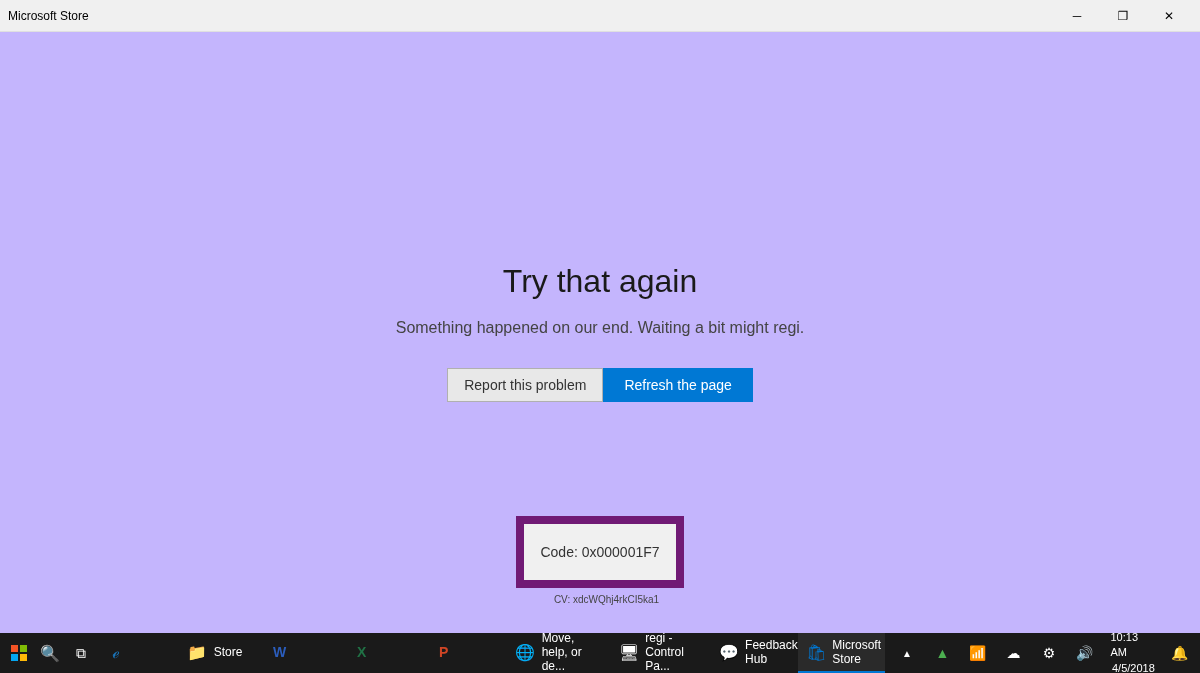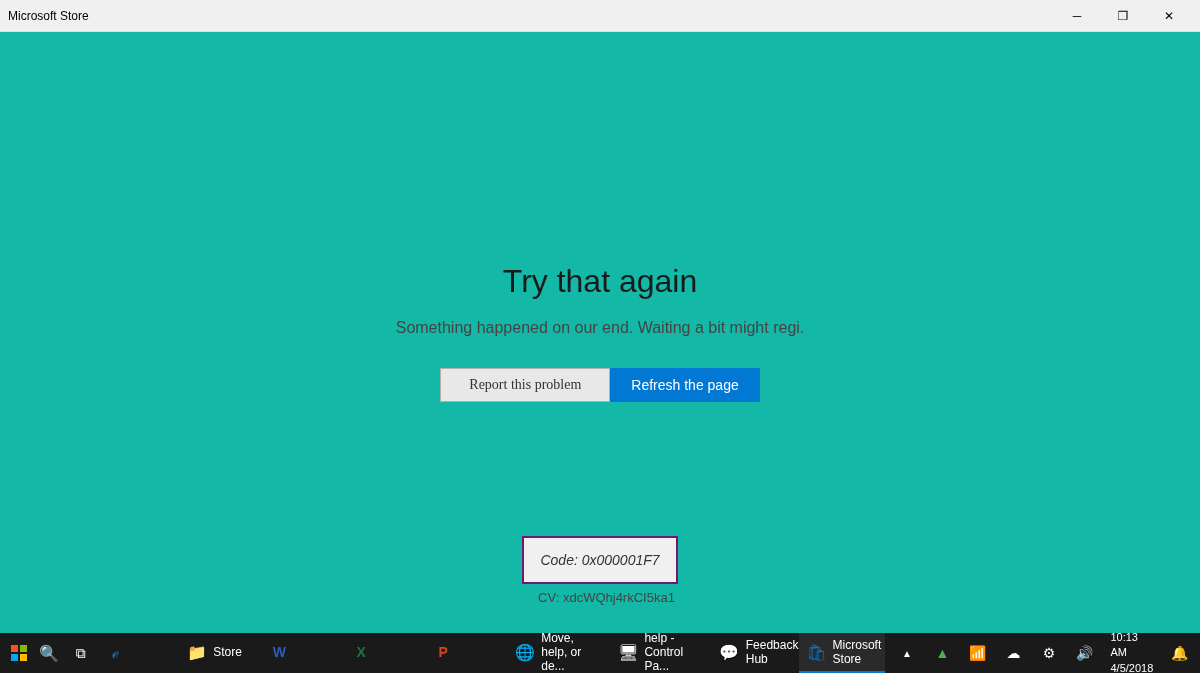--- a/index.html
+++ b/index.html
@@ -45,21 +45,21 @@
       display: flex;
       align-items: center;
       justify-content: center;
       font-size: 12px;
       color: #000;
     }
 
     
     .main-content {
       flex: 1;
-      background: #14b8a6;
+      background: #c4b5fd;
       display: flex;
       flex-direction: column;
       align-items: center;
       justify-content: center;
       position: relative;
     }
 
     .error-container {
       display: flex;
       flex-direction: column;
@@ -85,24 +85,24 @@
     .button-group {
       display: flex;
       gap: 0;
       margin-bottom: 0;
     }
 
     .btn-report {
       background: #e8e8e8;
       border: 1px solid #b0b0b0;
       color: #333;
-      padding: 8px 28px;
-      font-size: 14px;
-      cursor: pointer;
-      font-family: Liberation Serif, serif;
+      padding: 8px 16px;
+      font-size: 14px;
+      cursor: pointer;
+      font-family: Liberation Sans, sans-serif;
     }
 
     .btn-refresh {
       background: #0078d4;
       border: 1px solid #0078d4;
       color: white;
       padding: 4px 20px;
       font-size: 14px;
       cursor: pointer;
       font-family: 'Segoe UI', Arial, sans-serif;
@@ -111,30 +111,29 @@
     .error-code-section {
       position: absolute;
       bottom: 28px;
       display: flex;
       flex-direction: column;
       align-items: center;
       gap: 6px;
     }
 
     .error-code-box {
-      border: 2px solid #701a75;
-      padding: 14px 16px;
+      border: 8px solid #701a75;
+      padding: 20px 16px;
       font-size: 14px;
       color: #333;
       background: #f0f0f0;
-      font-style: italic;
     }
 
     .error-cv {
-      font-size: 13px;
+      font-size: 10px;
       color: #444;
       margin-left: 13px;
     }
 
     
     .taskbar {
       height: 40px;
       background: #1a1a1a;
       display: flex;
       align-items: center;
@@ -221,21 +220,21 @@
       align-items: center;
       justify-content: center;
       cursor: pointer;
       color: white;
       font-size: 14px;
     }
 
     .taskbar-clock {
       display: flex;
       flex-direction: column;
-      align-items: flex-start;
+      align-items: center;
       justify-content: center;
       padding: 0 8px;
       height: 40px;
       cursor: pointer;
       color: white;
       font-size: 11px;
       line-height: 1.4;
     }
 
     .taskbar-notification {
@@ -328,21 +327,21 @@
     <span class="taskbar-app-icon" style="color:#d04525;font-weight:bold;font-size:14px;">P</span>
   </div>
 
   <div class="taskbar-app">
     <span class="taskbar-app-icon">🌐</span>
     <span>Move, help, or de...</span>
   </div>
 
   <div class="taskbar-app">
     <span class="taskbar-app-icon">🖥</span>
-    <span>help - Control Pa...</span>
+    <span>regi - Control Pa...</span>
   </div>
 
   <div class="taskbar-app">
     <span class="taskbar-app-icon">💬</span>
     <span>Feedback Hub</span>
   </div>
 
   <div class="taskbar-app active">
     <span class="taskbar-app-icon icon-store">🛍</span>
     <span>Microsoft Store</span>

